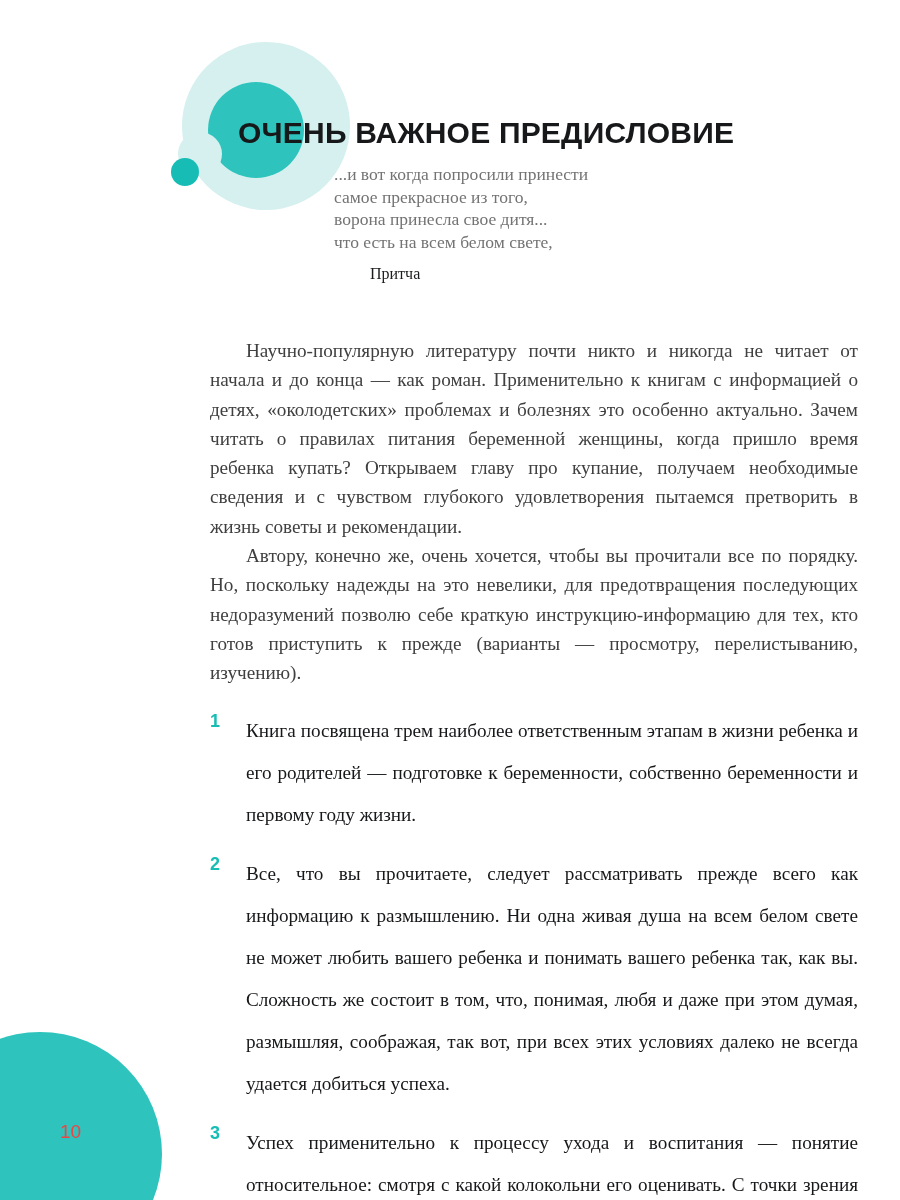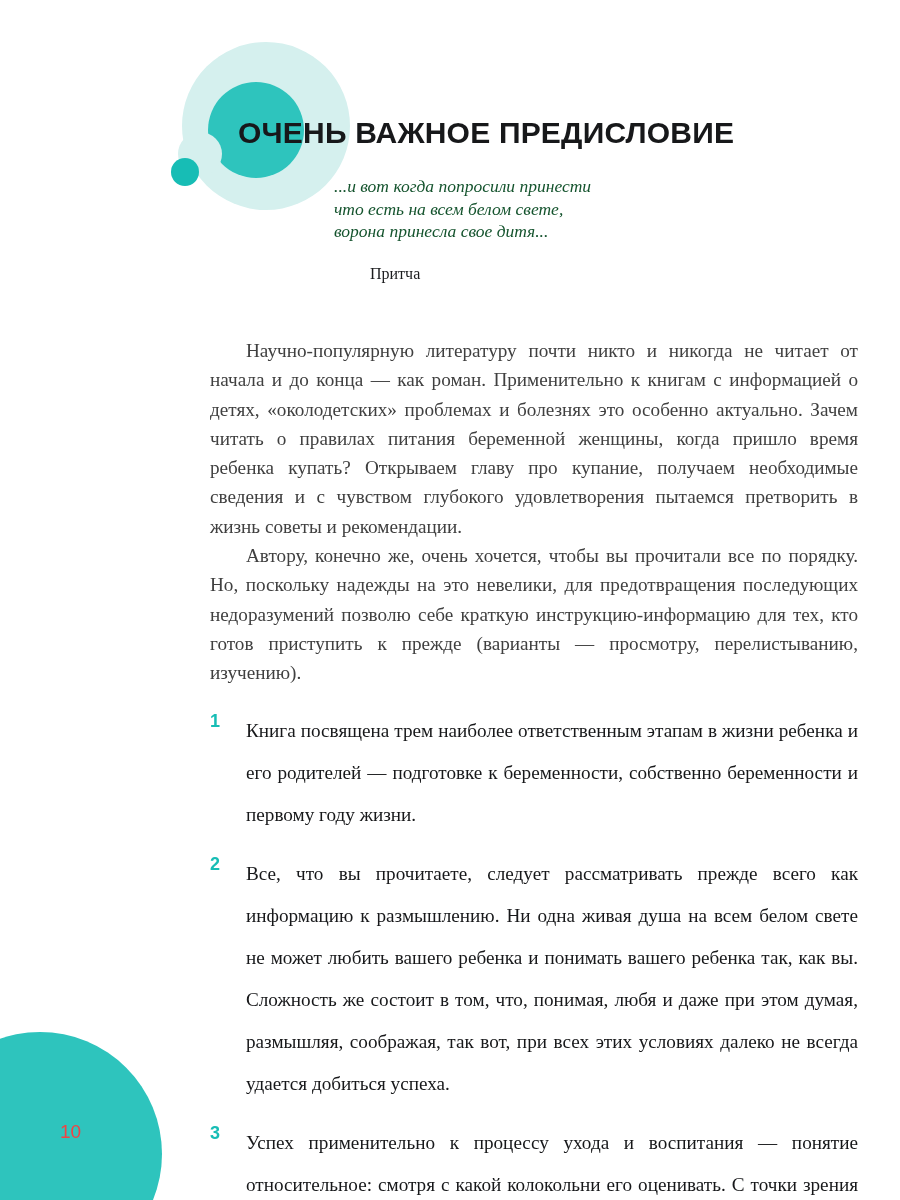--- a/index.html
+++ b/index.html
@@ -78,25 +78,23 @@
     white-space: nowrap;
   }
 
   
   .epigraph {
     position: absolute;
     left: 334px;
     top: 163px;
     width: 330px;
     font-family: "Liberation Serif", serif;
-    font-style: italic;
     font-size: 17.5px;
     line-height: 22.5px;
-    color: #14532d;
-    margin-top: 12px;
+    color: #737373;
   }
   .epigraph .line {
     display: block;
     white-space: nowrap;
   }
   .epigraph-source {
     position: absolute;
     left: 370px;
     top: 265px;
     font-family: "Liberation Serif", serif;
@@ -173,22 +171,23 @@
   <div class="deco-circle c-pale-big"></div>
   <div class="deco-circle c-teal-mid"></div>
   <div class="deco-circle c-pale-small"></div>
   <div class="deco-circle c-teal-small"></div>
   <div class="deco-circle c-corner"></div>
 
   <h1 class="chapter-title">ОЧЕНЬ ВАЖНОЕ ПРЕДИСЛОВИЕ</h1>
 
   <div class="epigraph">
     <span class="line">...и вот когда попросили принести</span>
+    <span class="line">самое прекрасное из того,</span>
+    <span class="line">ворона принесла свое дитя...</span>
     <span class="line">что есть на всем белом свете,</span>
-    <span class="line">ворона принесла свое дитя...</span>
   </div>
   <div class="epigraph-source">Притча</div>
 
   <div class="body-block">
     <p class="para">Научно-популярную литературу почти никто и никогда не читает от начала и до конца — как роман. Применительно к книгам с информацией о детях, «околодетских» проблемах и болезнях это особенно актуально. Зачем читать о правилах питания беременной женщины, когда пришло время ребенка купать? Открываем главу про купание, получаем необходимые сведения и с чувством глубокого удовлетворения пытаемся претворить в жизнь советы и рекомендации.</p>
     <p class="para">Автору, конечно же, очень хочется, чтобы вы прочитали все по порядку. Но, поскольку надежды на это невелики, для предотвращения последующих недоразумений позволю себе краткую инструкцию-информацию для тех, кто готов приступить к прежде (варианты — просмотру, перелистыванию, изучению).</p>
 
     <ol class="numbered-list">
       <li class="numbered-item">
         <span class="item-num">1</span>

